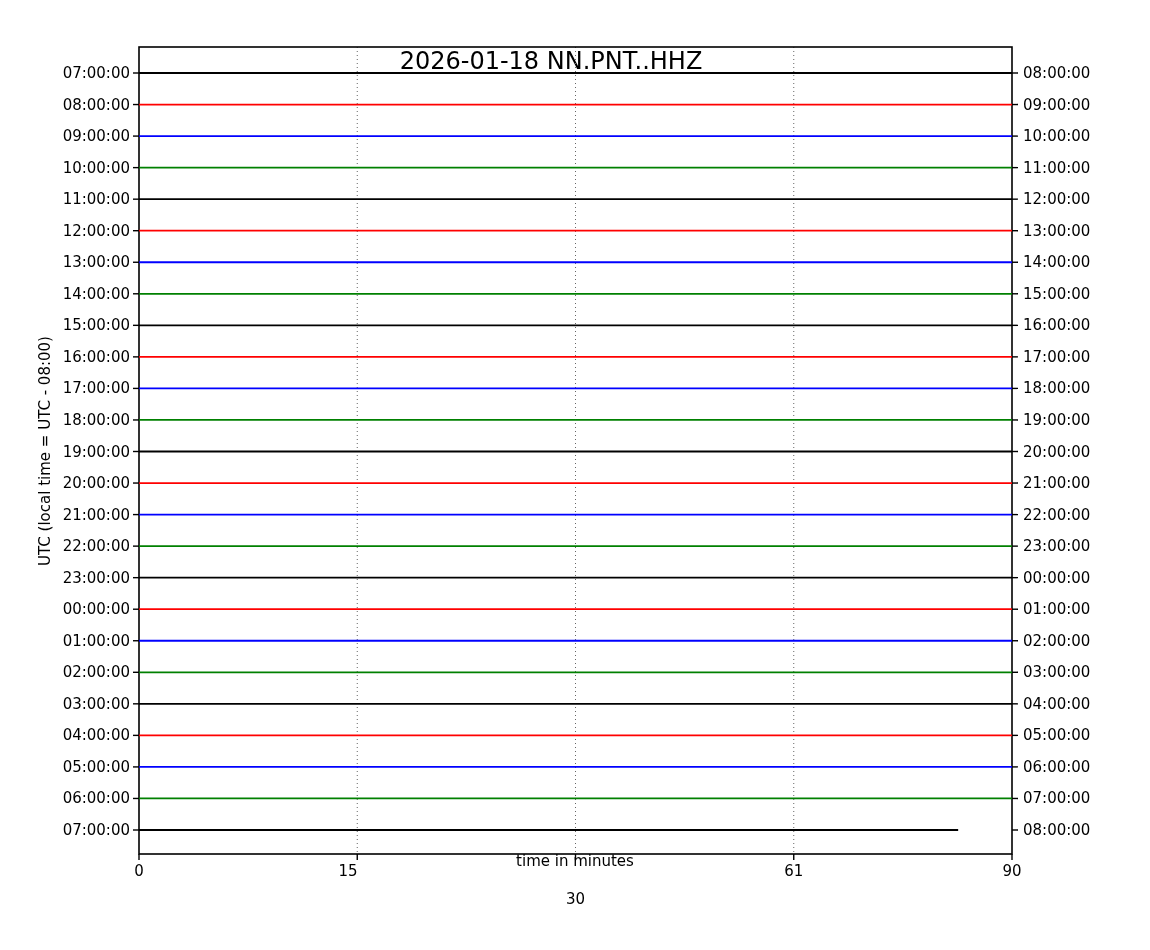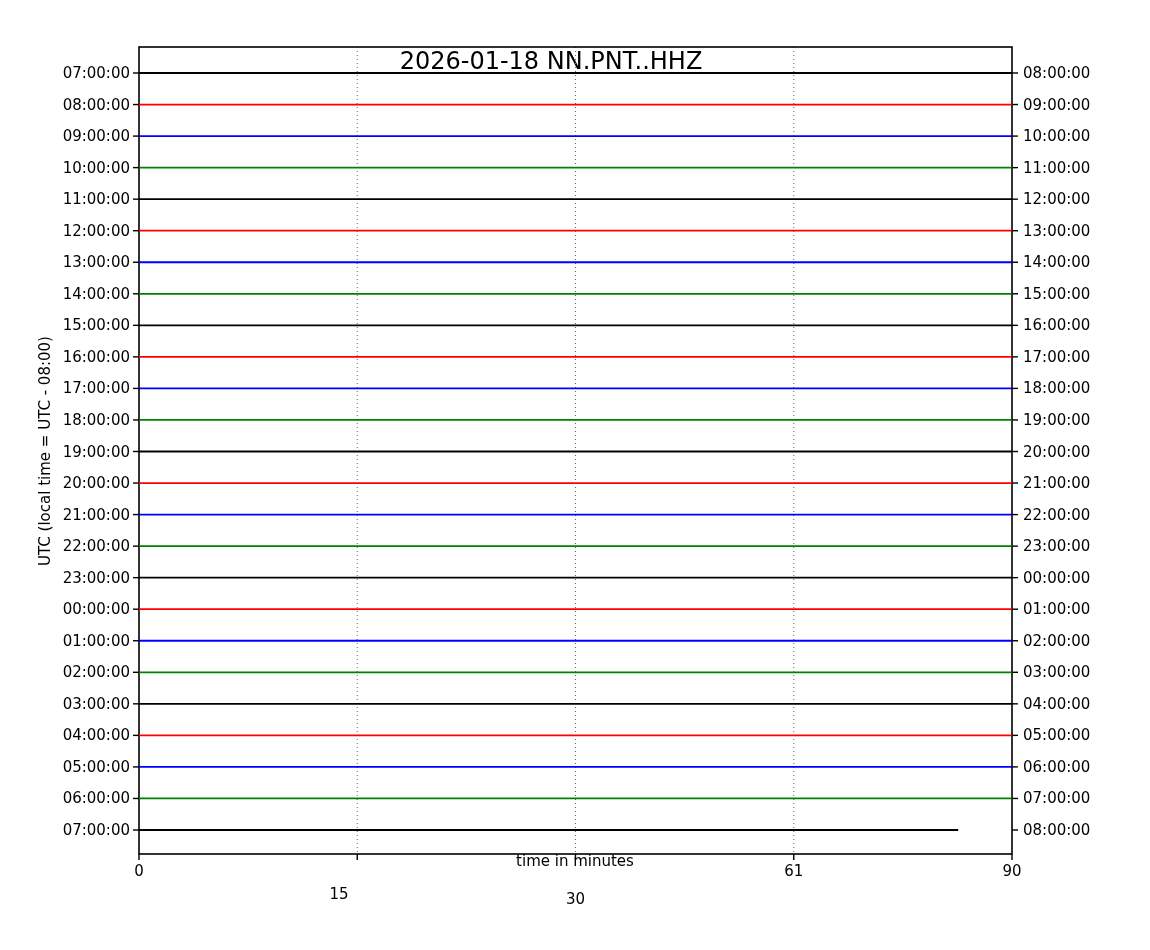--- a/index.html
+++ b/index.html
@@ -145,21 +145,21 @@
       <line x1="1012" y1="766.9166666666667" x2="1018" y2="766.9166666666667" stroke="#000000" stroke-width="1.4"></line>
       <line x1="139" y1="798.4583333333334" x2="1012" y2="798.4583333333334" stroke="#008000" stroke-width="1.8"></line>
       <line x1="133" y1="798.4583333333334" x2="139" y2="798.4583333333334" stroke="#000000" stroke-width="1.4"></line>
       <line x1="1012" y1="798.4583333333334" x2="1018" y2="798.4583333333334" stroke="#000000" stroke-width="1.4"></line>
       <line x1="139" y1="830" x2="958.165" y2="830" stroke="#000000" stroke-width="1.8"></line>
       <line x1="133" y1="830" x2="139" y2="830" stroke="#000000" stroke-width="1.4"></line>
       <line x1="1012" y1="830" x2="1018" y2="830" stroke="#000000" stroke-width="1.4"></line>
     </svg>
   <div class="xlabel">time in minutes</div>
 <div class="ticklabel xtick-lbl" style="left: 139px; top: 864px;">0</div>
-    <div class="ticklabel xtick-lbl" style="left: 339px; top: 864px; margin-top: 23px;">15</div>
+    <div class="ticklabel xtick-lbl" style="left: 348px; top: 864px;">15</div>
     <div class="ticklabel xtick-lbl" style="left: 575.5px; top: 892px;">30</div>
     <div class="ticklabel xtick-lbl" style="left: 793.75px; top: 864px;">61</div>
     <div class="ticklabel xtick-lbl" style="left: 1012px; top: 864px;">90</div>
     <div class="ticklabel ytick-left" style="left: 130px; top: 73px;">07:00:00</div>
     <div class="ticklabel ytick-right" style="left: 1023px; top: 73px;">08:00:00</div>
     <div class="ticklabel ytick-left" style="left: 130px; top: 104.542px;">08:00:00</div>
     <div class="ticklabel ytick-right" style="left: 1023px; top: 104.542px;">09:00:00</div>
     <div class="ticklabel ytick-left" style="left: 130px; top: 136.083px;">09:00:00</div>
     <div class="ticklabel ytick-right" style="left: 1023px; top: 136.083px;">10:00:00</div>
     <div class="ticklabel ytick-left" style="left: 130px; top: 167.625px;">10:00:00</div>

